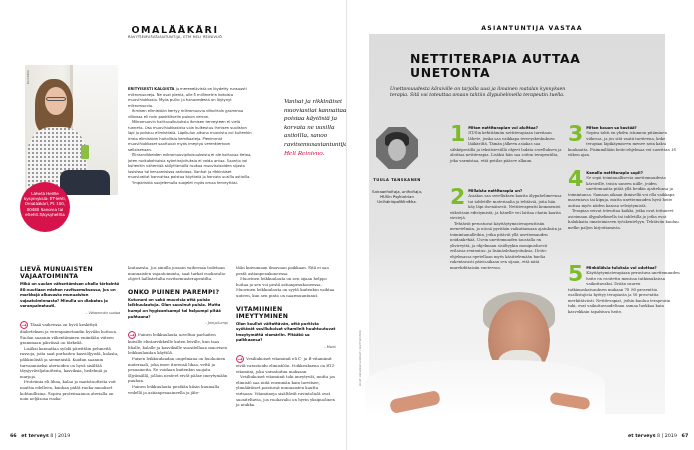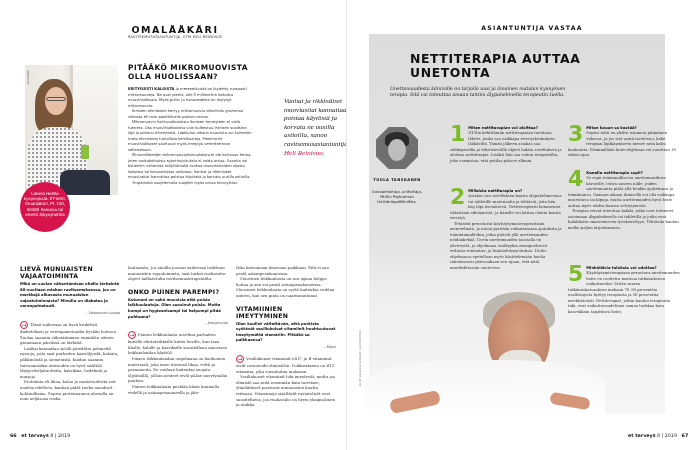--- a/index.html
+++ b/index.html
@@ -102,21 +102,20 @@
     <div class="hair"></div>
     <div class="face"></div>
     <div class="glasses"></div>
     <div class="shirt"></div>
     <div class="pants"></div>
     <div class="glass-drink"></div>
   </div>
   <div class="photo-credit">PIA INBERG</div>
   <div class="red-badge">Lähetä Helille kysymyksiä: ET-lehti, Omalääkäri, PL 100, 00480 Sanoma tai etlehti.fi/kysyhelilta</div>
 
-  <div class="q-title">PITÄÄKÖ MIKROMUOVISTA OLLA HUOLISSAAN?</div>
   <div class="main-text body-sans">
     <p><b>ERITYISESTI KALOISTA</b><span> ja merenelävistä on löydetty runsaasti mikromuoveja. Ne ovat pieniä, alle 5 millimetrin kokoisia muovihiukkasia. Myös pullo- ja hanavedestä on löytynyt mikromuovia.</span></p>
     <p>Ihmisen elimistöön kertyy mikromuovia viikoittain grammaa viikossa eli noin pankkikortin painon verran.</p>
     <p>Mikromuovin haittavaikutuksia ihmisen terveyteen ei vielä tunneta. Osa muovihiukkasista vain kulkeutuu ihmisen suoliston läpi ja poistuu elimistöstä. Läpikulun aikana muovista voi kuitenkin irrota elimistöön haitallisia kemikaaleja. Pienimmät muovihiukkaset saattavat myös imeytyä verenkiertoon sellaisenaan.</p>
     <p>Elintarvikkeiden mikromuovipitoisuuksista ei ole kattavaa tietoa, joten ruokakohtaisia syöntirajoituksia ei voida antaa. Saantia voi kuitenkin vähentää säilyttämällä ruokaa muoviraisoiden sijasta lasisissa tai keraamisissa astioissa. Vanhat ja rikkinäiset muoviastiat kannattaa poistaa käytöstä ja korvata uusilla astioilla.</p>
     <p>Ympäristöä suojelemalla suojelet myös omaa terveyttäsi.</p>
   </div>
 
   <div class="pullquote">
     <span>Vanhat ja rikkinäiset muoviastiat kannattaa poistaa käytöstä ja korvata ne uusilla astioilla, sanoo ravitsemusasiantuntija</span>

